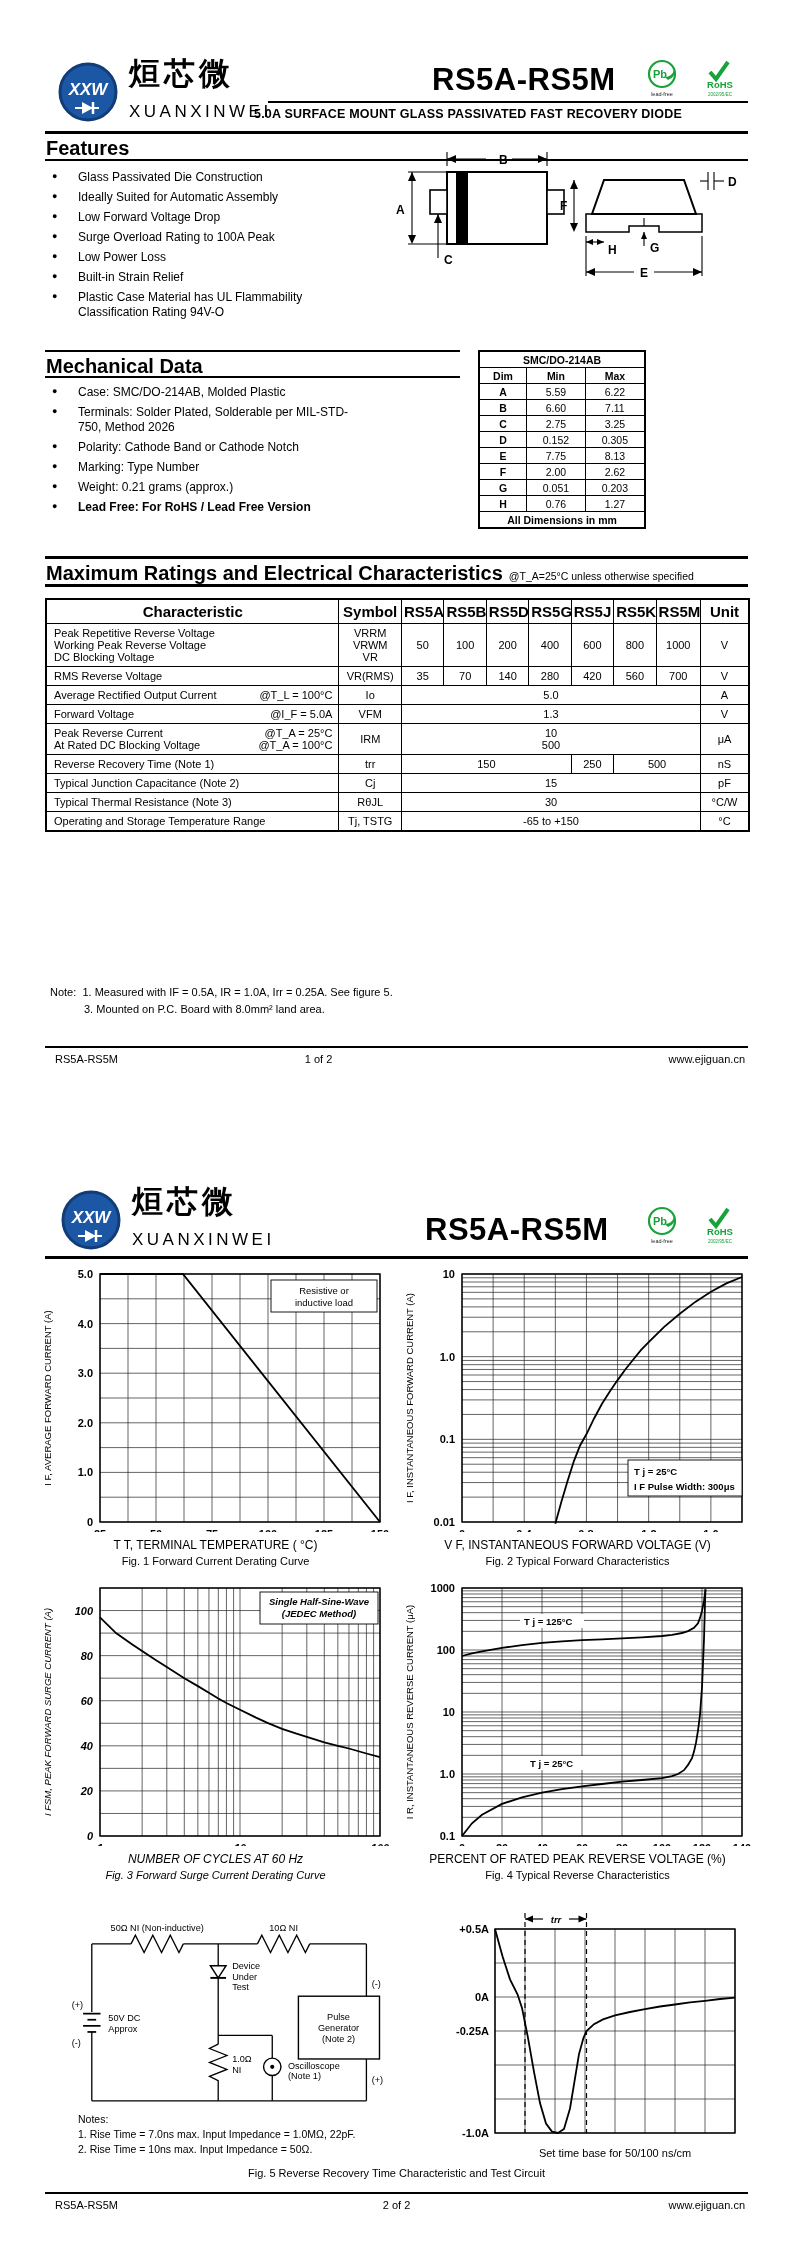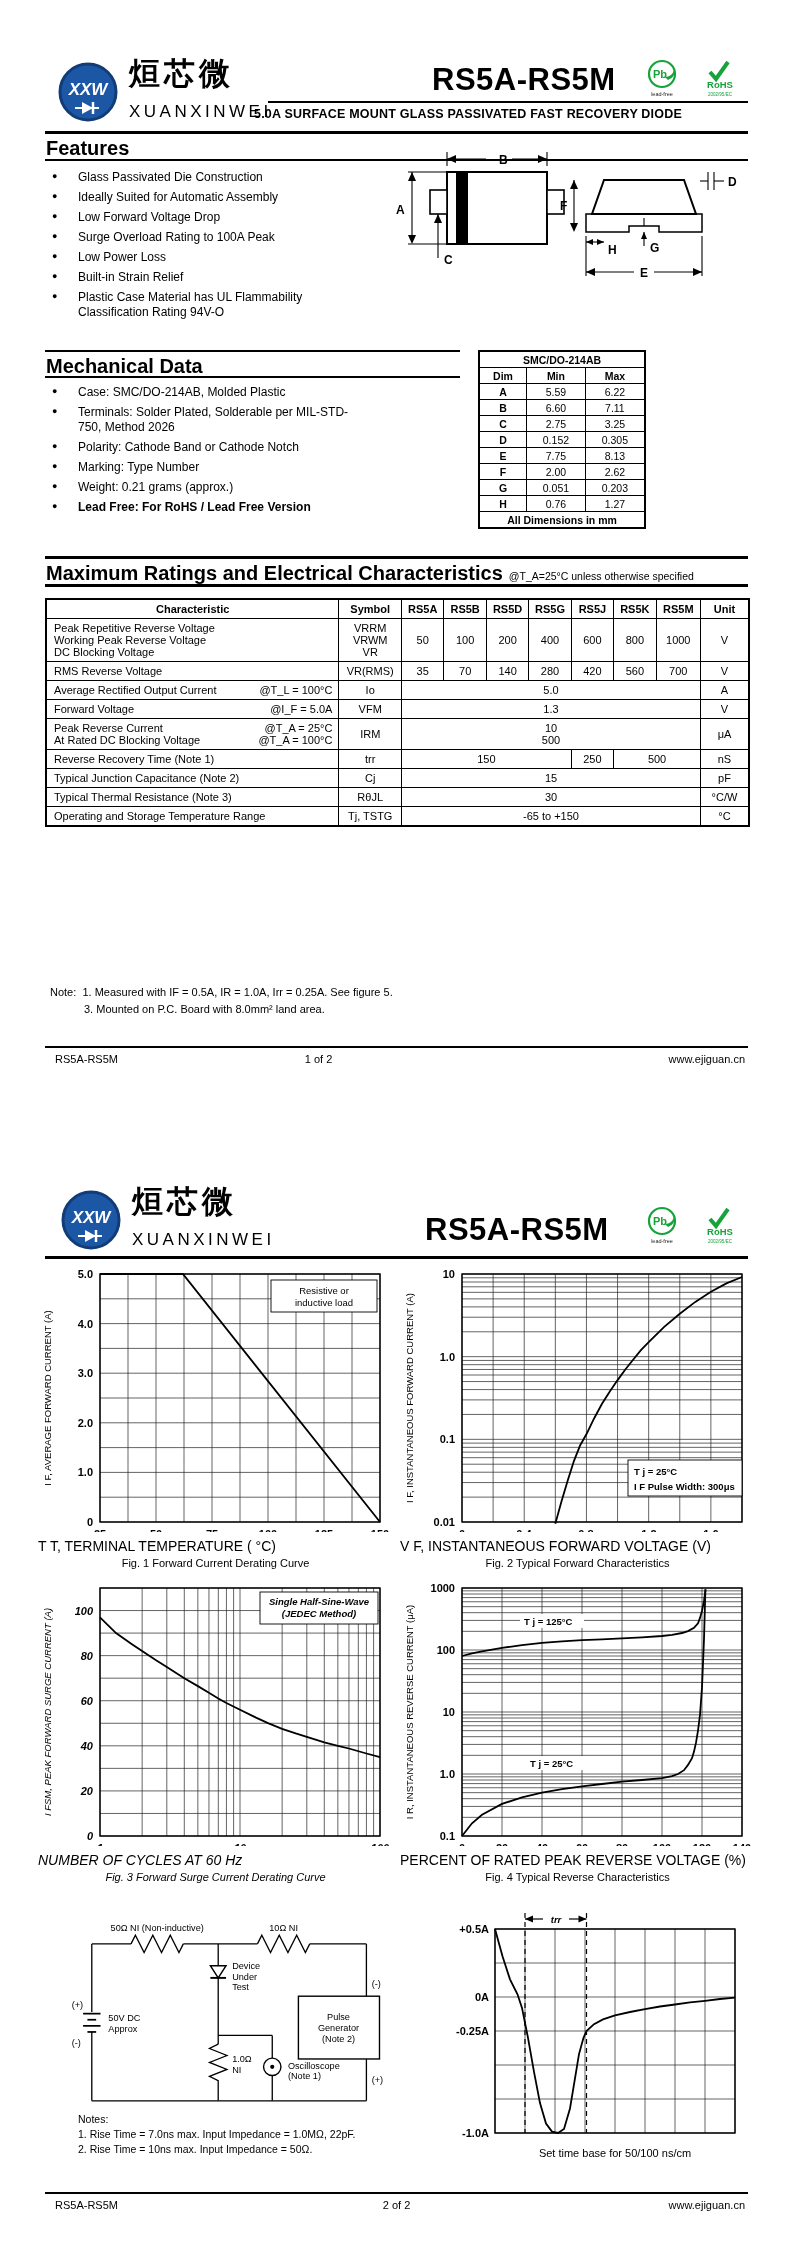--- a/index.html
+++ b/index.html
@@ -22,38 +22,38 @@
   
   table.dtable{border-collapse:collapse;width:168px;font-size:10.5px;}
   table.dtable th,table.dtable td{border:1px solid #000;text-align:center;padding:1.5px 2px;}
   table.dtable th{font-weight:bold;}
   table.dtable{border:2px solid #000;}
   table.dtable td.dim{font-weight:bold;}
   table.dtable td.b{font-weight:bold;}
   
   table.rtable{border-collapse:collapse;width:705px;font-size:11px;border:2px solid #000;table-layout:fixed;}
   table.rtable th,table.rtable td{border:1px solid #000;text-align:center;padding:3px 2px;vertical-align:middle;}
-  table.rtable th{font-weight:bold;font-size:11px;}
+  table.rtable th{font-weight:bold;font-size:15px;}
   table.rtable td.cl{text-align:left;padding-left:7px;padding-right:6px;}
   .cw{display:flex;justify-content:space-between;}
   .hnote{font-size:10.5px;font-weight:normal;margin-left:6px;}
   
   .notes{font-size:11px;line-height:1.5;}
   .notes .ind{padding-left:34px;}
   
   .foot{font-size:11px;}
   
   svg text{font-family:"Liberation Sans",sans-serif;}
   .frame{fill:none;stroke:#000;stroke-width:1.4;}
   .curve{fill:none;stroke:#000;stroke-width:1.8;}
   .annbox{fill:#fff;stroke:#000;stroke-width:0.9;}
   .tick{font-size:11px;font-weight:bold;}
   .ylab,.ann{font-size:9.5px;}
   .annb{font-size:9.5px;font-weight:bold;}
-  .xlabel{font-size:14px;text-align:left;margin-top:2px;}
+  .xlabel{font-size:12px;text-align:center;margin-top:2px;}
   .caption{font-size:11px;text-align:center;margin-top:3px;}
   .wire{fill:none;stroke:#000;stroke-width:1.5;}
   .clab{font-size:10.5px;}
   .dash{stroke:#000;stroke-width:1.2;stroke-dasharray:5 4;}
   .dimln{stroke:#000;stroke-width:1.1;}
   .dimtx{font-size:12px;font-weight:bold;}
   a.site{color:#000;text-decoration:none;}
 </style>
 </head>
 <body>
@@ -735,19 +735,20 @@
     <text class="tick" x="64" y="130" text-anchor="end">-0.25A</text>
     <text class="tick" x="64" y="232" text-anchor="end">-1.0A</text>
     <text x="190" y="252" text-anchor="middle" font-size="11">Set time base for 50/100 ns/cm</text>
   </svg>
 
   <div class="abs notes" style="left:78px;top:2112px;width:360px;font-size:10.5px;line-height:1.45;">
     <div>Notes:</div>
     <div>1. Rise Time = 7.0ns max. Input Impedance = 1.0MΩ, 22pF.</div>
     <div>2. Rise Time = 10ns max. Input Impedance = 50Ω.</div>
   </div>
+  <div class="abs caption" style="left:0;top:2164px;width:793px;">Fig. 5  Reverse Recovery Time Characteristic and Test Circuit</div>
 
   <div class="rule" style="left:45px;top:2192px;width:703px;height:2px;"></div>
   <div class="abs foot doc" style="left:55px;top:2199px;">RS5A-RS5M</div>
   <div class="abs foot" style="left:0;top:2199px;width:793px;text-align:center;">2 of 2</div>
   <a class="abs foot site" style="right:48px;top:2199px;" href="#">www.ejiguan.cn</a>
 
 </div>
 
 </body></html>

